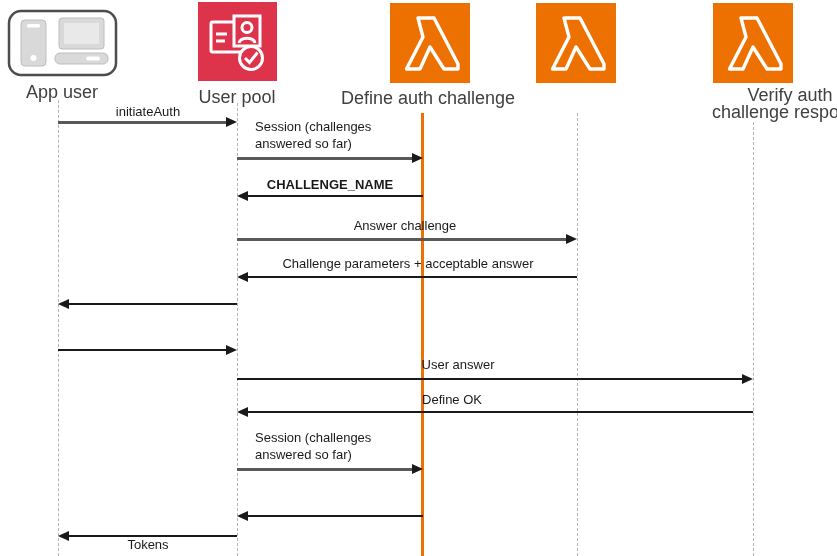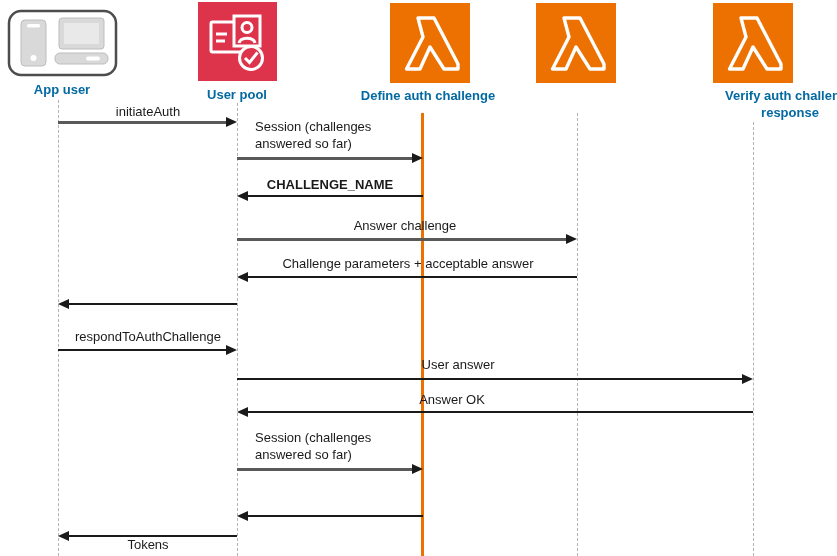--- a/index.html
+++ b/index.html
@@ -8,25 +8,24 @@
     width: 837px;
     height: 556px;
     background: #ffffff;
     font-family: "Liberation Sans", sans-serif;
     overflow: hidden;
   }
   .actor-icon { position: absolute; }
   .actor-label {
     position: absolute;
     transform: translateX(-50%);
-    font-size: 13px;
-    color: #0369a1;
+    font-size: 18px;
+    color: #404040;
     white-space: nowrap;
     text-align: center;
-    font-weight: bold;
   }
   .actor-label.wrap { white-space: normal; width: 160px; line-height: 17px; }
   .lifeline {
     position: absolute;
     width: 0;
     border-left: 1px dashed #b3b3b3;
   }
   .active-line {
     position: absolute;
     width: 3px;
@@ -133,29 +132,28 @@
   <div class="msg-line" style="left:237px; top:238px; width:331px;"></div>
   <div class="head-right" style="left:566px; top:234px;"></div>
 
   <div class="msg-label" style="left:408px; top:256px;">Challenge parameters + acceptable answer</div>
   <div class="head-left" style="left:237px; top:272px;"></div>
   <div class="msg-line thin" style="left:246px; top:276px; width:331px;"></div>
 
   <div class="head-left" style="left:58px; top:299px;"></div>
   <div class="msg-line thin" style="left:67px; top:303px; width:170px;"></div>
 
-  <div class="msg-label" style="left:148px; top:329px;">respondToAuthChallenge</div>
   <div class="msg-line thin" style="left:58px; top:349px; width:170px;"></div>
   <div class="head-right" style="left:226px; top:345px;"></div>
 
   <div class="msg-label" style="left:458px; top:357px;">User answer</div>
   <div class="msg-line thin" style="left:237px; top:378px; width:507px;"></div>
   <div class="head-right" style="left:742px; top:374px;"></div>
 
-  <div class="msg-label" style="left:452px; top:392px;">Answer OK</div>
+  <div class="msg-label" style="left:452px; top:392px;">Define OK</div>
   <div class="head-left" style="left:237px; top:407px;"></div>
   <div class="msg-line thin" style="left:246px; top:411px; width:507px;"></div>
 
   <div class="msg-label wrap" style="left:330px; top:430px;">Session (challenges answered so far)</div>
   <div class="msg-line" style="left:237px; top:468px; width:177px;"></div>
   <div class="head-right" style="left:412px; top:464px;"></div>
 
   <div class="head-left" style="left:237px; top:511px;"></div>
   <div class="msg-line thin" style="left:246px; top:515px; width:177px;"></div>
 

